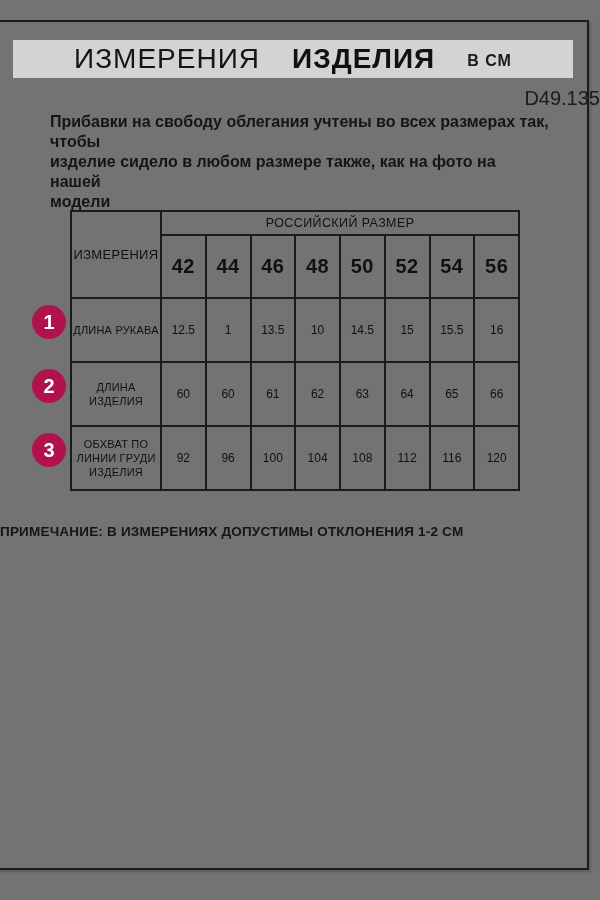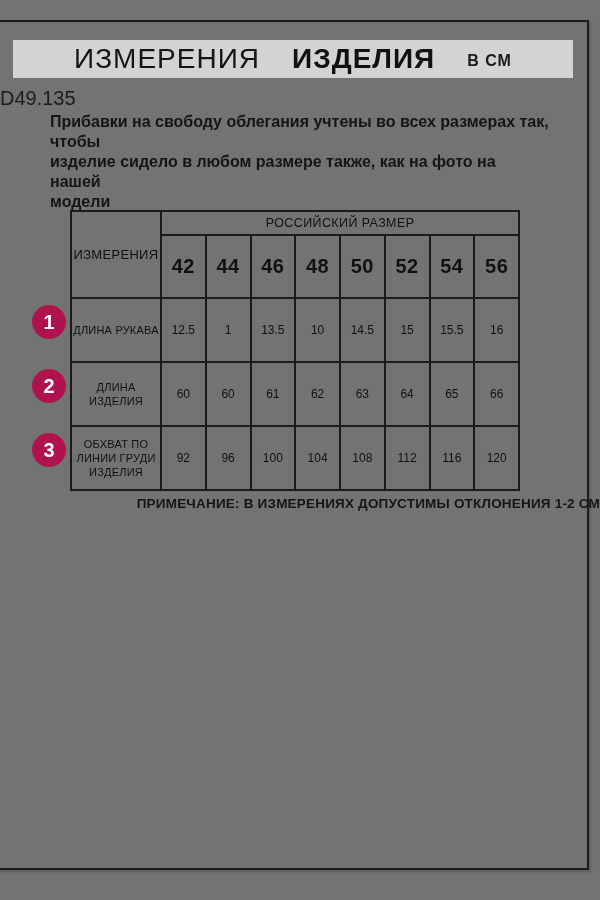--- a/index.html
+++ b/index.html
@@ -39,21 +39,21 @@
     gap: 32px;
   }
   .title-word-regular { font-size: 28px; font-weight: 400; letter-spacing: 1px; color: #141414; }
   .title-word-bold    { font-size: 28px; font-weight: 700; letter-spacing: 1px; color: #111; }
   .title-unit         { font-size: 16px; font-weight: 700; letter-spacing: 1px; color: #191919; position: relative; top: 2px; }
 
   .product-code {
     position: absolute;
     left: 0; top: 87px;
     width: 600px;
-    text-align: left;
+    text-align: right;
     font-size: 20px;
     font-weight: 400;
     color: #1c1c1c;
   }
 
   .fit-description {
     position: absolute;
     left: 50px; top: 112px;
     width: 500px;
     font-size: 16px;
@@ -96,23 +96,23 @@
     color: #ffffff;
     font-size: 20px;
     font-weight: 700;
   }
   .marker-1 { top: 305px; }
   .marker-2 { top: 369px; }
   .marker-3 { top: 433px; }
 
   .note {
     position: absolute;
-    left: 0; top: 496px;
+    left: 0; top: 524px;
     width: 600px;
-    text-align: right;
+    text-align: left;
     font-size: 13.5px;
     font-weight: 700;
     letter-spacing: 0.2px;
     color: #151515;
   }
 </style>
 </head>
 <body>
 
 <div class="canvas">

